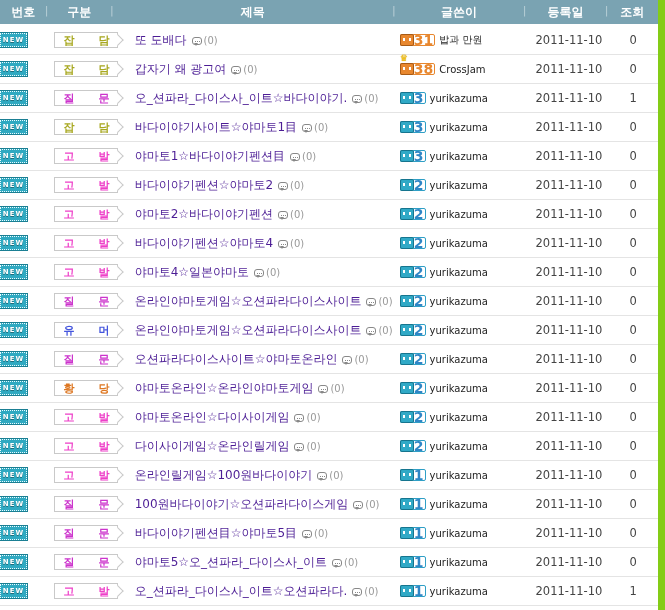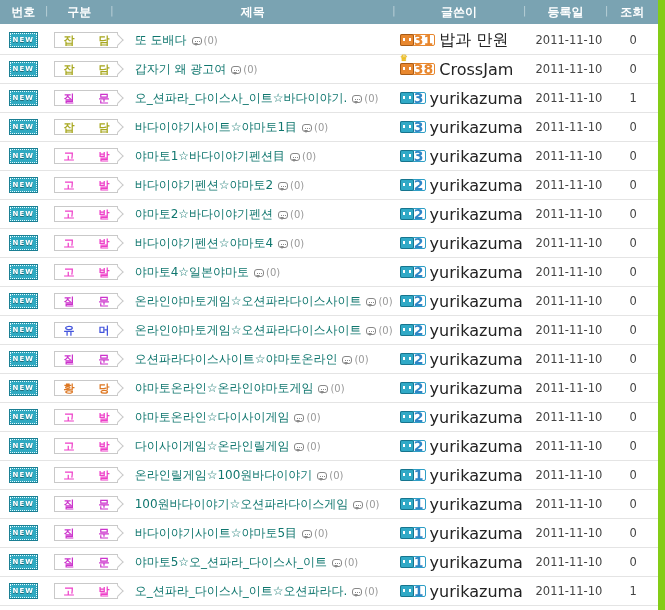--- a/index.html
+++ b/index.html
@@ -11,21 +11,21 @@
            font-size:12px; font-weight:bold; align-items:center; border-bottom:2px solid #fff; }
   .hcell { position:relative; text-align:center; }
   .hcell:not(:last-child)::after { content:"|"; position:absolute; right:-2px; top:0;
            color:#b9cfd7; font-weight:normal; font-size:11px; }
   .h-no{width:47px;} .h-cat{width:66px;} .h-title{width:285px;}
   .h-author{width:132px;} .h-date{width:83px;} .h-views{width:52px;}
 
   
   .row { display:flex; height:29px; align-items:center; border-bottom:1px solid #e4e4e4; }
   .cell { display:flex; align-items:center; height:100%; }
-  .c-no { width:47px; justify-content:center; }
+  .c-no { width:47px; justify-content:flex-start; }
   .c-cat { width:83px; justify-content:flex-start; padding-left:8px; }
   .c-title { width:270px; padding-left:6px; }
   .c-author { width:135px; padding-left:4px; }
   .c-date { width:80px; justify-content:center; font-size:11.5px; color:#444; }
   .c-views { width:50px; justify-content:center; font-size:11.5px; color:#444; }
 
   
   .new-badge { display:inline-flex; align-items:center; justify-content:center;
     width:27px; height:14px; background:#2FA9C1; box-shadow:0 0 0 1px #1b7f93;
     border:1px dotted #e8fbff; color:#fff; font-size:7px; font-weight:bold;
@@ -33,21 +33,21 @@
 
   
   .cat-tag { position:relative; display:flex; justify-content:space-between; align-items:center;
     width:64px; height:16px; padding:0 8px; background:#fff; border:1px solid #c9c9c9;
     font-size:11px; font-weight:bold; line-height:1; }
   .cat-tail { position:absolute; right:-4.5px; top:3.2px; width:8px; height:8px;
     border-top:1px solid #c9c9c9; border-right:1px solid #c9c9c9;
     transform:rotate(45deg); background:#fff; }
 
   
-  .title-link { color:#0f766e; font-size:12px; text-decoration:none; cursor:pointer; white-space:nowrap; }
+  .title-link { color:#4c1d95; font-size:12px; text-decoration:none; cursor:pointer; white-space:nowrap; }
   .bubble { display:inline-block; width:10px; height:8px; border:1px solid #888;
     border-radius:3px; position:relative; margin:0 1px 0 5px; top:1px; }
   .bubble::before { content:""; position:absolute; left:2px; top:3px; width:1px; height:1px;
     background:#888; box-shadow:2px 0 #888, 4px 0 #888; }
   .bubble::after { content:""; position:absolute; left:1px; bottom:-4px; width:0; height:0;
     border:2px solid transparent; border-top:3px solid #888; }
   .cmt { color:#999; font-size:10px; margin-left:1px; }
 
   
   .robot { position:relative; display:inline-block; width:14px; height:12px;
@@ -56,21 +56,21 @@
   .robot.blue   { background:#30A9C6; box-shadow:inset 0 0 0 1px #16758e; }
   .robot::before { content:""; position:absolute; left:3px; top:4px; width:2px; height:3px;
     background:#fff; box-shadow:6px 0 #fff; }
   .crown { position:absolute; top:-9px; left:0px; font-size:9px; color:#F5C518;
     text-shadow:0 0 1px #c28a00; line-height:1; }
   .lvl { display:inline-flex; align-items:center; justify-content:center; min-width:13px;
     height:12px; margin-left:-2px; margin-right:4px; background:#fff; border-radius:2px;
     font-size:14px; font-weight:bold; padding:0 1px; }
   .lvl.orange { border:1px solid #E8872E; color:#E8872E; }
   .lvl.blue   { border:1px solid #2F9FC6; color:#2F86C6; }
-  .author-link { color:#222; font-size:16px; text-decoration:none; cursor:pointer; white-space:nowrap; }
+  .author-link { color:#222; font-size:10px; text-decoration:none; cursor:pointer; white-space:nowrap; }
 </style>
 </head>
 <body>
 
 <div class="board">
   <div class="bhead">
     <div class="hcell h-no">번호</div>
     <div class="hcell h-cat">구분</div>
     <div class="hcell h-title">제목</div>
     <div class="hcell h-author">글쓴이</div>
@@ -493,21 +493,21 @@
           <span class="new-badge">NEW</span>
         </div>
         <div class="cell c-cat">
           <span class="cat-tag" style="color: rgb(204, 51, 204);">
             <b class="cat-ch">질</b>
             <b class="cat-ch">문</b>
             <i class="cat-tail"></i>
           </span>
         </div>
         <div class="cell c-title">
-          <a class="title-link">바다이야기사이트☆야마토5目</a>
+          <a class="title-link">바다이야기펜션目☆야마토5目</a>
           <span class="bubble"></span>
           <span class="cmt">(0)</span>
         </div>
         <div class="cell c-author">
           <span class="robot blue"></span>
           <span class="lvl blue">1</span>
           <a class="author-link">yurikazuma</a>
         </div>
         <div class="cell c-date">2011-11-10</div>
         <div class="cell c-views">0</div>

